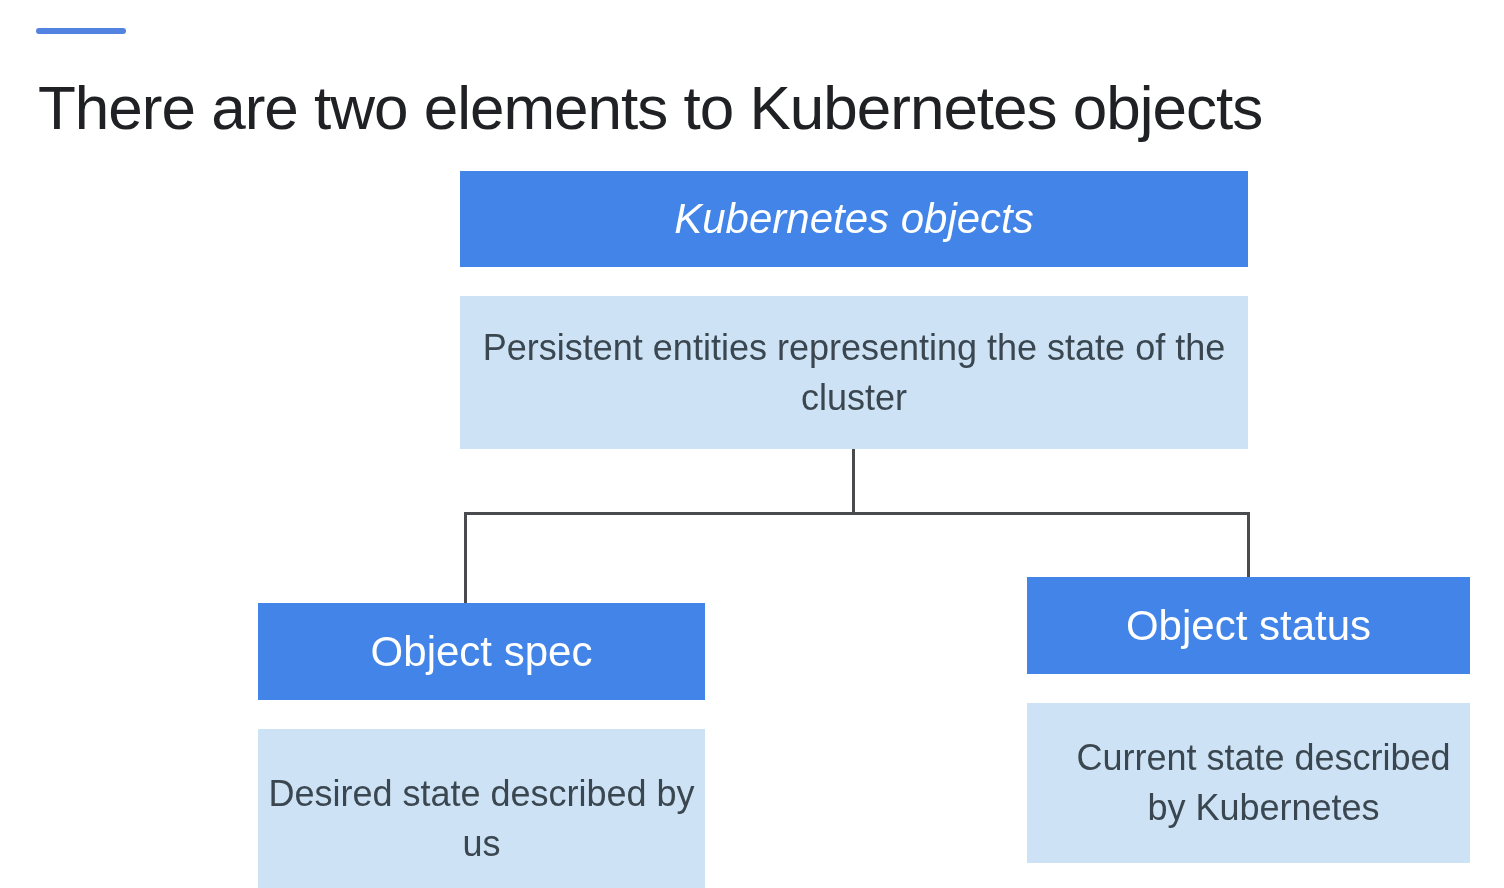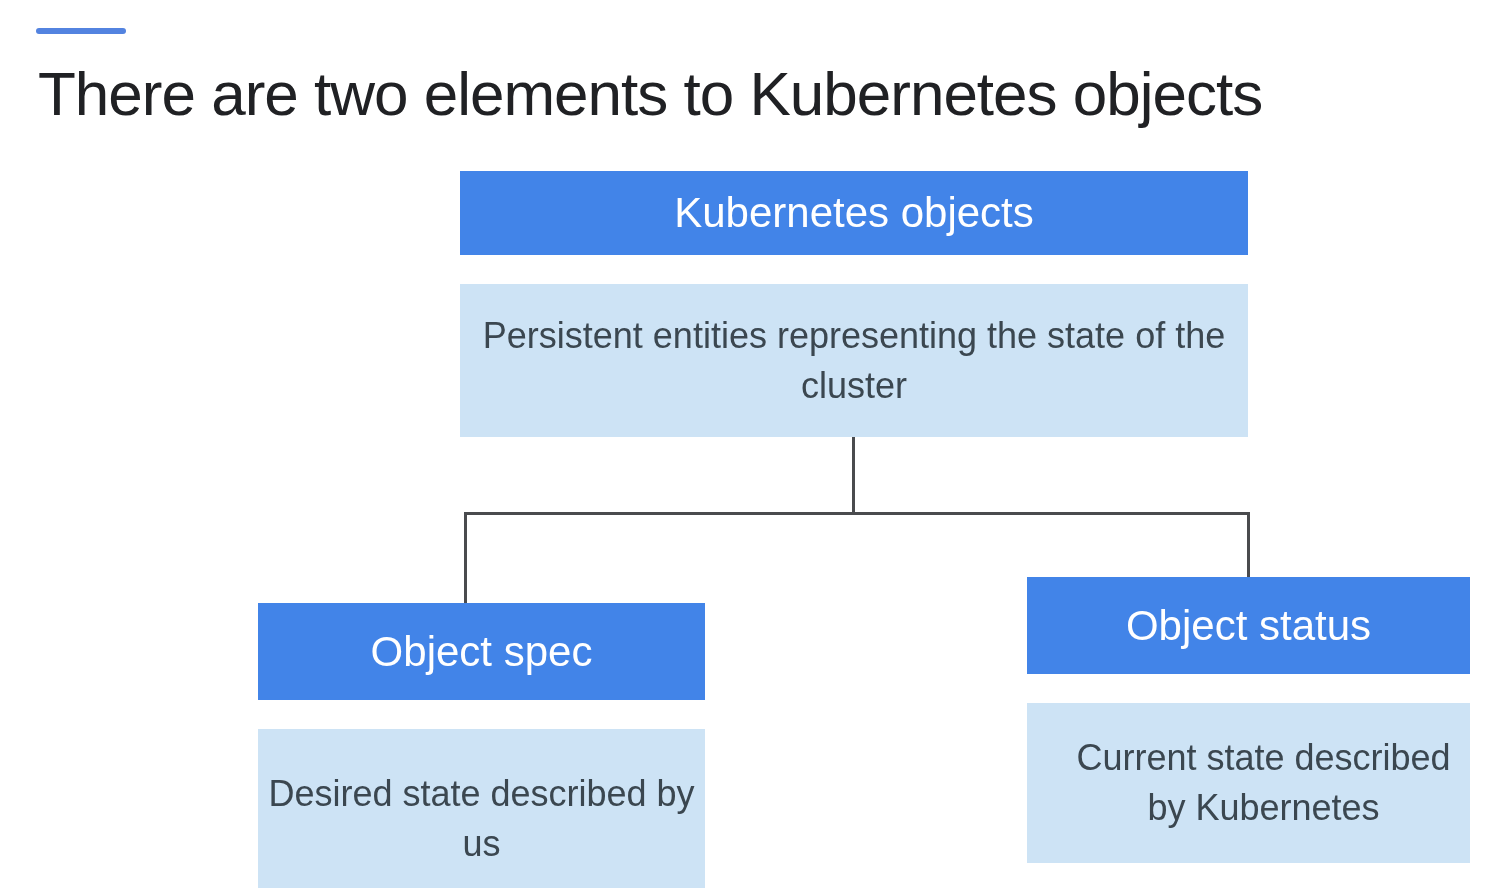--- a/index.html
+++ b/index.html
@@ -28,21 +28,21 @@
     left: 36px;
     top: 28px;
     width: 90px;
     height: 6px;
     border-radius: 3px;
     background: var(--accent-bar);
   }
   .title {
     position: absolute;
     left: 38px;
-    top: 58px;
+    top: 72px;
     width: 1440px;
     font-size: 62px;
     font-weight: 400;
     letter-spacing: -1px;
     color: var(--title-text);
     white-space: nowrap;
   }
   .connector {
     position: absolute;
     background: var(--connector);
@@ -71,21 +71,21 @@
     display: flex;
     align-items: center;
     justify-content: center;
     text-align: center;
     font-size: 36px;
     line-height: 1.38;
     padding: 0 10px;
     margin-top: 29px;
   }
   .node-root { left: 460px; top: 171px; width: 788px; }
-  .node-root .node-header { height: 84px; }
+  .node-root .node-header { height: 96px; font-style: italic; }
   .node-root .node-body   { height: 153px; }
   .node-left { left: 258px; top: 603px; width: 447px; }
   .node-left .node-header { height: 97px; }
   .node-left .node-body   { height: 180px; }
   .node-right { left: 1027px; top: 577px; width: 443px; }
   .node-right .node-header { height: 97px; }
   .node-right .node-body   { height: 160px; padding-left: 40px; }
 </style>
 </head>
 <body>

